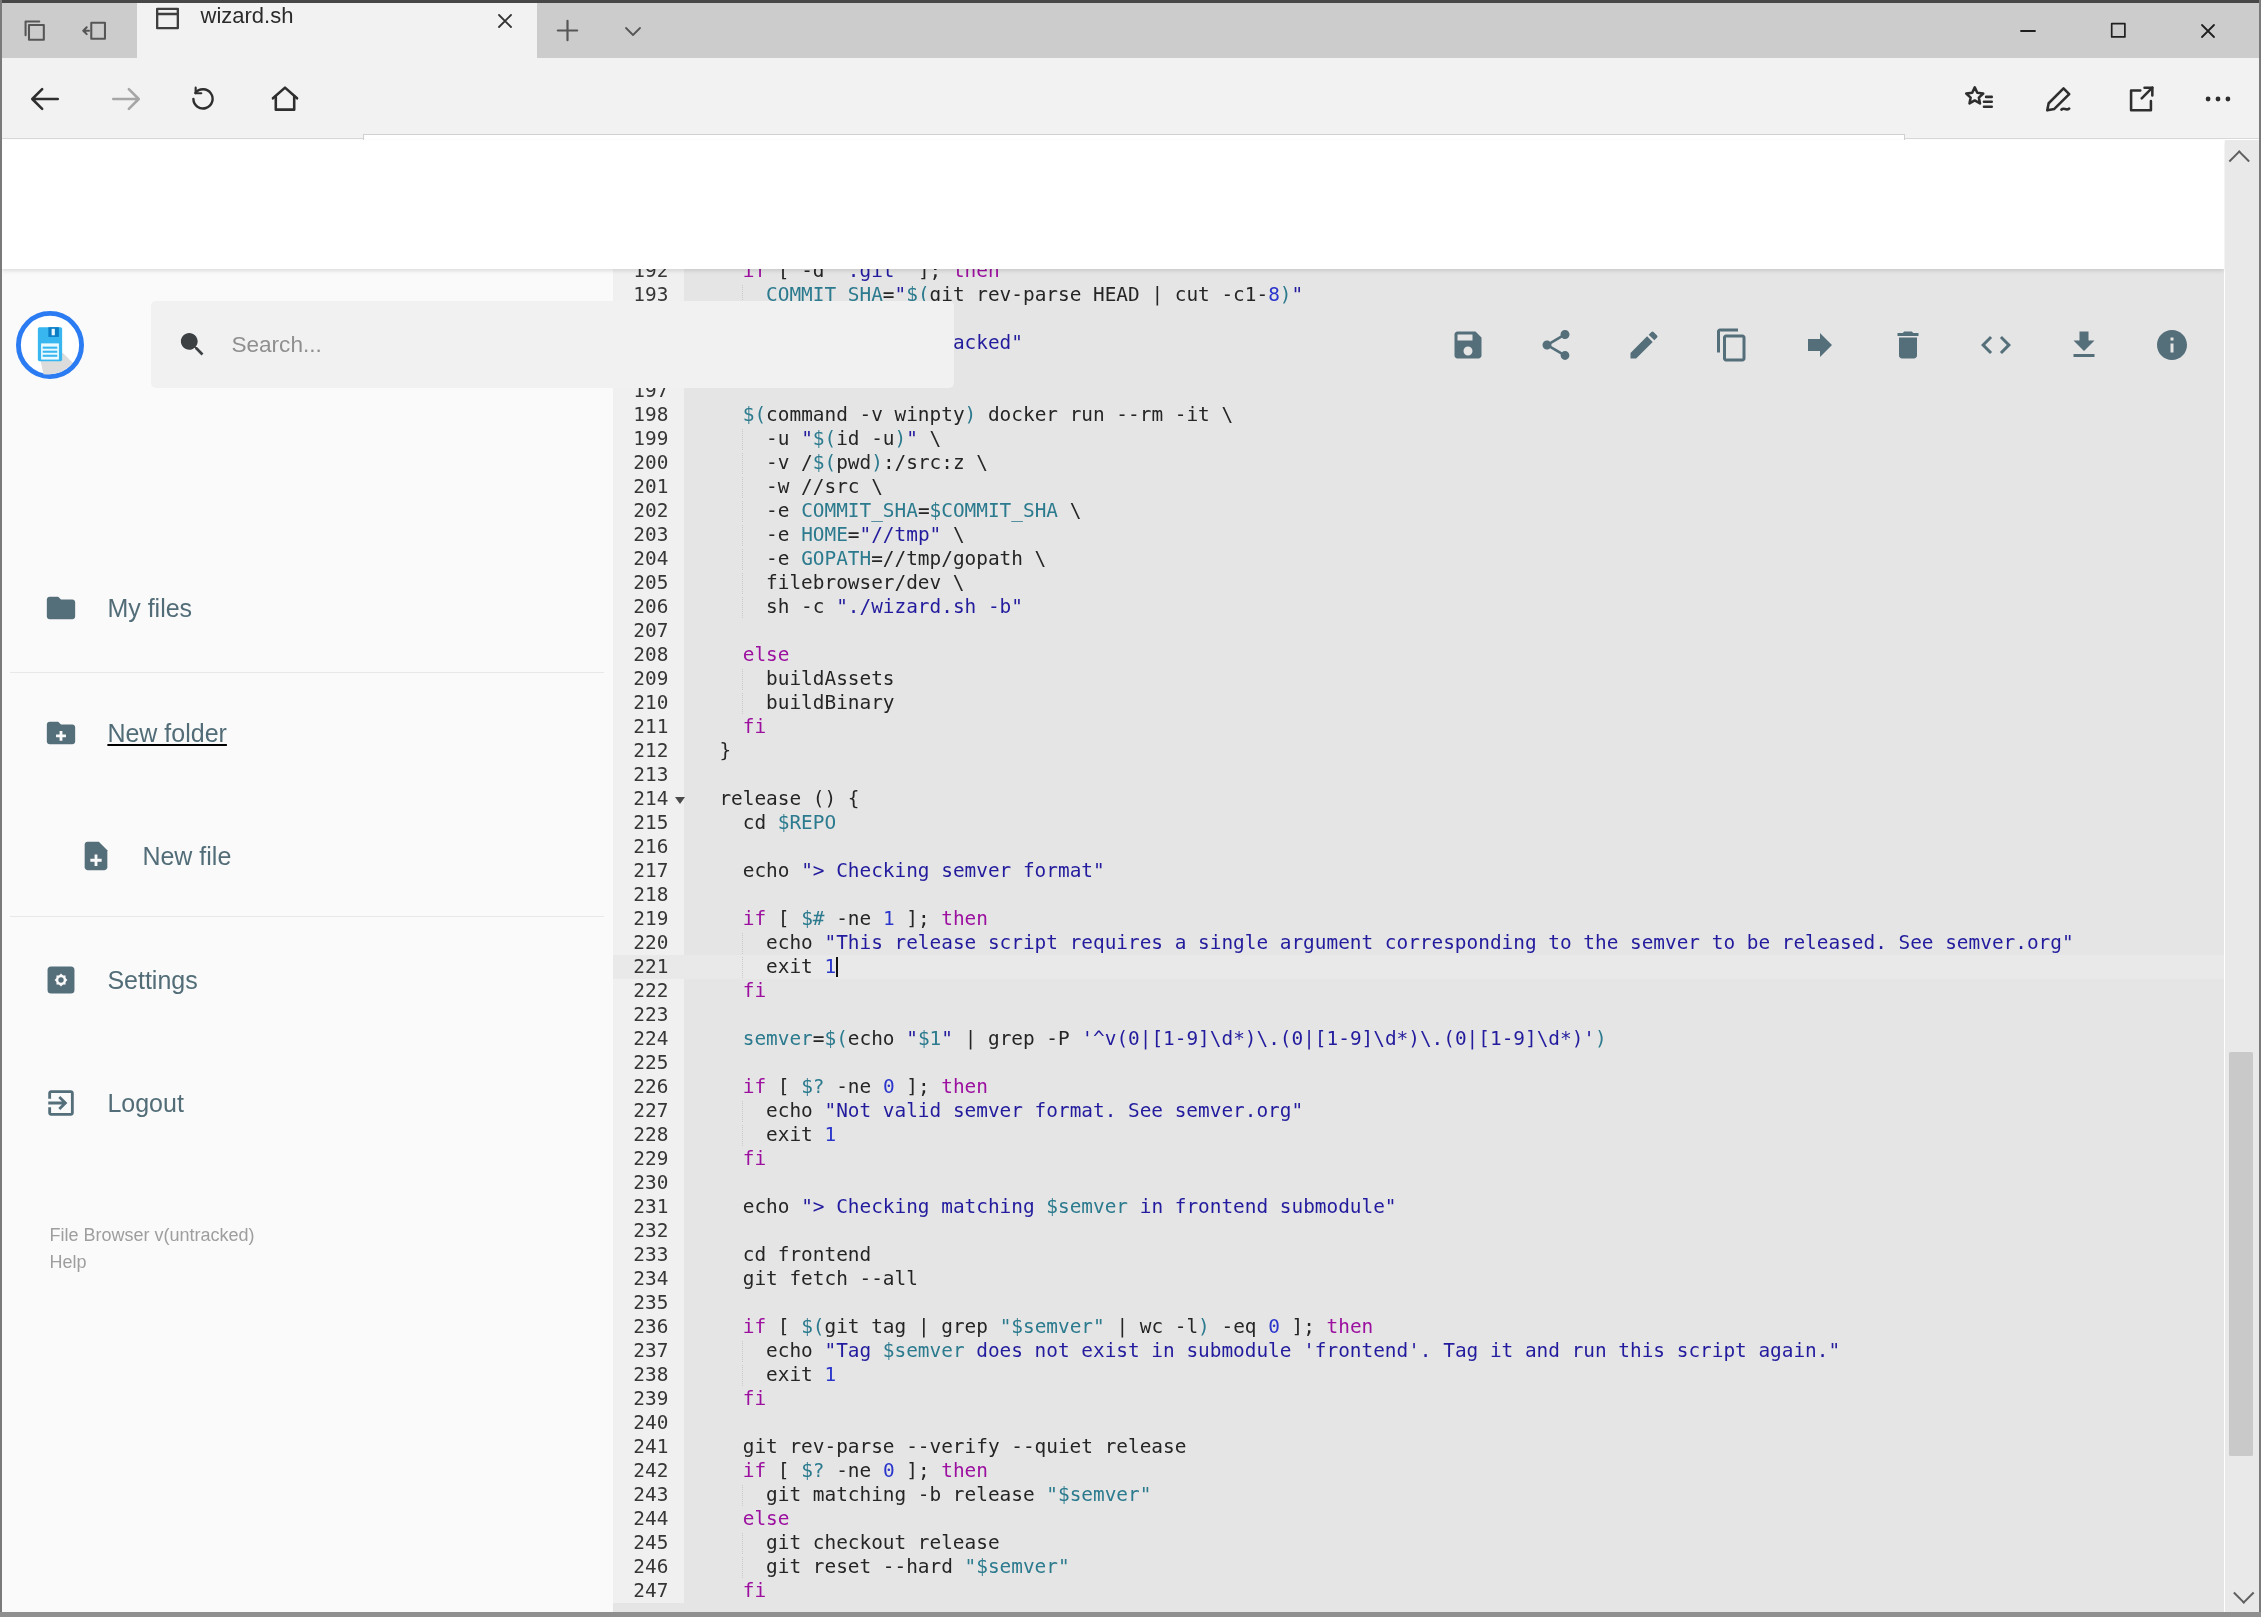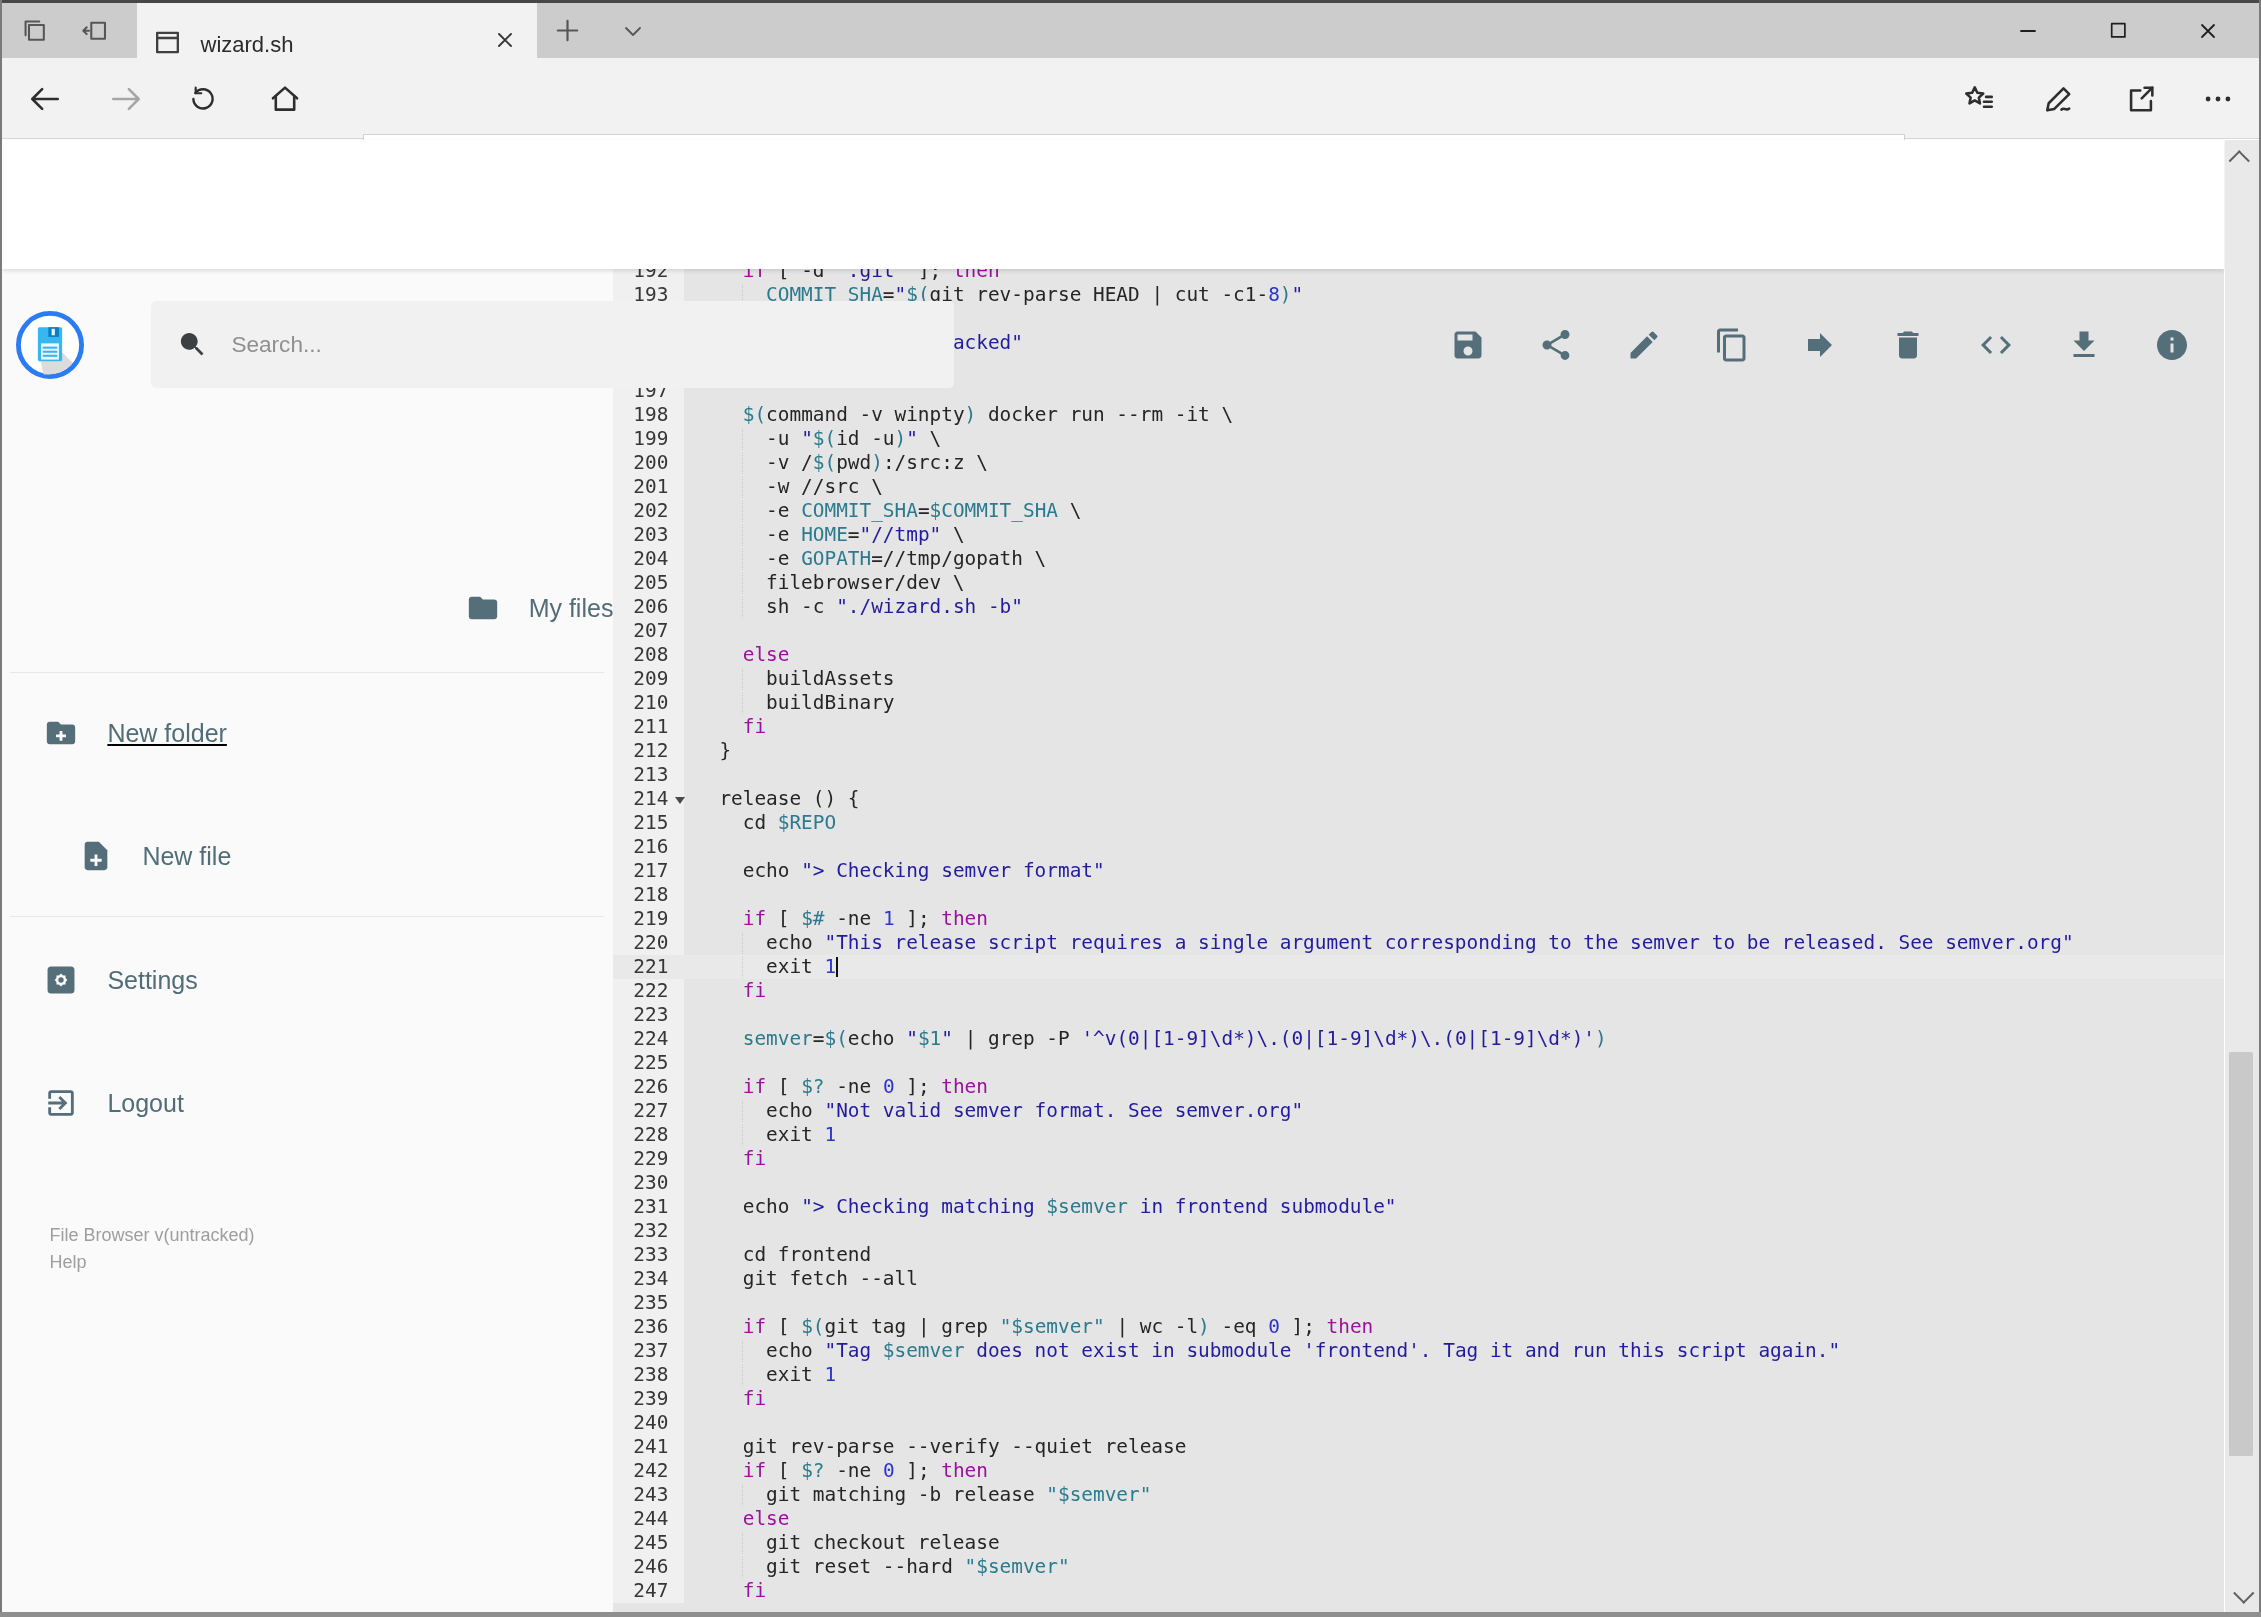--- a/index.html
+++ b/index.html
@@ -10,21 +10,21 @@
   
   .topborder{position:absolute;left:0;top:0;width:100%;height:3.2px;background:#474747;}
   .sideborder{position:absolute;top:0;bottom:0;width:2.4px;background:#7a7a7a;z-index:60;}
   .sideborder.left{left:0;} .sideborder.right{right:0;}
   .bottomborder{position:absolute;left:0;bottom:0;width:100%;height:4.8px;background:#8f8f8f;z-index:60;}
 
   .tabbar{position:absolute;left:0;top:3.2px;width:100%;height:55px;background:#cccccc;}
   .tb-btn{position:absolute;top:0;height:55px;width:57px;border:0;background:transparent;color:#565656;
           display:flex;align-items:center;justify-content:center;padding:0;}
   .tab{position:absolute;left:137px;top:0;width:400px;height:55px;background:#f2f2f2;
-       display:flex;align-items:flex-end;padding:0 14.5px;box-sizing:border-box;}
+       display:flex;align-items:flex-start;padding:0 14.5px;box-sizing:border-box;}
   .tab-title{font-size:22px;color:#2b2b2b;margin-left:18px;flex:1;}
   .tab-close{border:0;background:transparent;color:#333;width:36px;height:36px;display:flex;align-items:center;justify-content:center;padding:0;}
   .wincontrols{position:absolute;right:8px;top:0;height:55px;display:flex;}
   .winbtn{width:90px;height:55px;border:0;background:transparent;color:#1f1f1f;display:flex;align-items:center;justify-content:center;padding:0;}
 
   .navbar{position:absolute;left:0;top:58px;width:100%;height:81px;background:#f2f2f2;border-bottom:0.8px solid #d8d8d8;box-sizing:border-box;}
   .nav-btn{position:absolute;top:22.6px;width:37px;height:37px;border:0;background:transparent;color:#2e2e2e;padding:0;
            display:flex;align-items:center;justify-content:center;}
   .nav-btn.disabled{color:#a6a6a6;}
   .urlbox{position:absolute;left:363px;top:76px;width:1542px;height:46px;background:#fff;border:0.8px solid #d0d0d0;
@@ -347,21 +347,21 @@
         </button>
       </div>
   </div>
 
   <div class="page">
     <nav class="sidebar" id="sidebar">
       <div class="sb-footer" style="top: 953px;">
         <div>File Browser v(untracked)</div>
         <div>Help</div>
       </div>
-    <div class="sb-item" style="top: 310px; justify-content: flex-end;">
+    <div class="sb-item" style="top: 310px;">
           <span class="ic">
             <svg viewBox="0 0 24 24" width="27.4" height="27.4" fill="currentColor">
               <path d="M10 4H4c-1.1 0-2 .9-2 2v12c0 1.1.9 2 2 2h16c1.1 0 2-.9 2-2V8c0-1.1-.9-2-2-2h-8l-2-2z"></path>
             </svg>
           </span>
                  <span class="lbl">My files</span>
         </div>
         <div class="sb-div" style="top: 403px;"></div>
         <div class="sb-item" style="top: 435px; text-decoration: underline;">
           <span class="ic">

